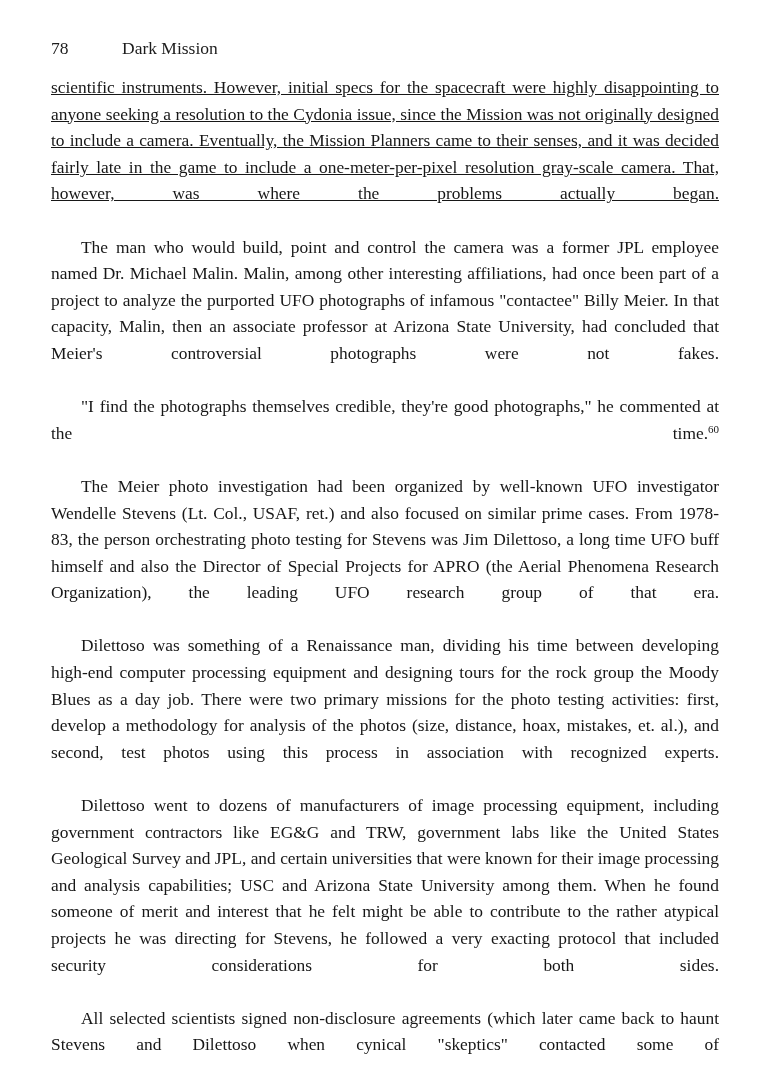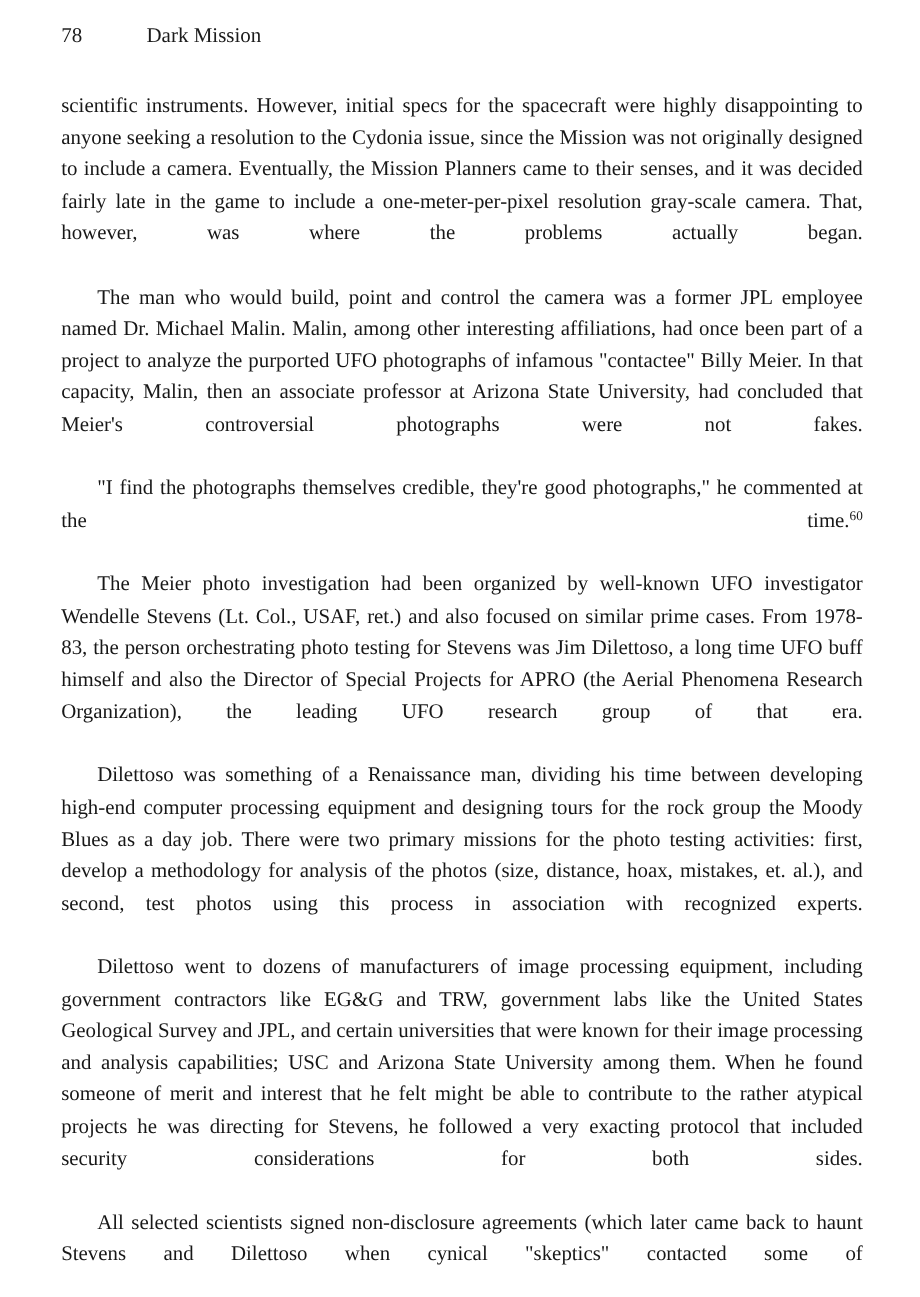--- a/index.html
+++ b/index.html
@@ -15,21 +15,21 @@
     overflow: hidden;
     font-family: "Liberation Serif", "DejaVu Serif", serif;
     color: #171717;
     -webkit-font-smoothing: antialiased;
   }
 
   
   .running-head {
     position: absolute;
     left: 51px;
-    top: 17px;
+    top: 36px;
     width: 668px;
     height: 24px;
     font-size: 17.5px;
     line-height: 24px;
     color: #1c1c1c;
     white-space: nowrap;
   }
   .running-head .folio {
     display: inline-block;
     width: 71px;
@@ -51,20 +51,21 @@
     font-size: 17.4px;
     line-height: 26.6px;
     text-align: justify;
     text-justify: inter-word;
     text-indent: 30px;
     color: #171717;
     hyphens: none;
   }
   .para.no-indent {
     text-indent: 0;
+    text-decoration: underline;
   }
   
   .para::after {
     content: "";
     display: inline-block;
     width: 100%;
   }
 
   sup.fn {
     font-size: 11px;

